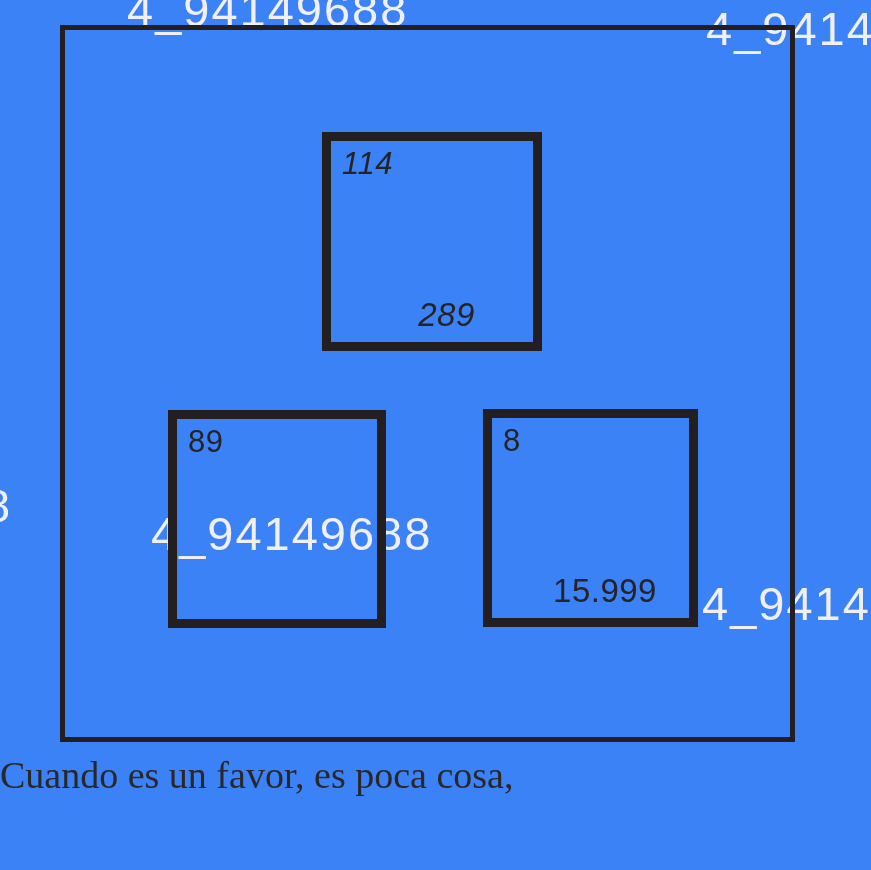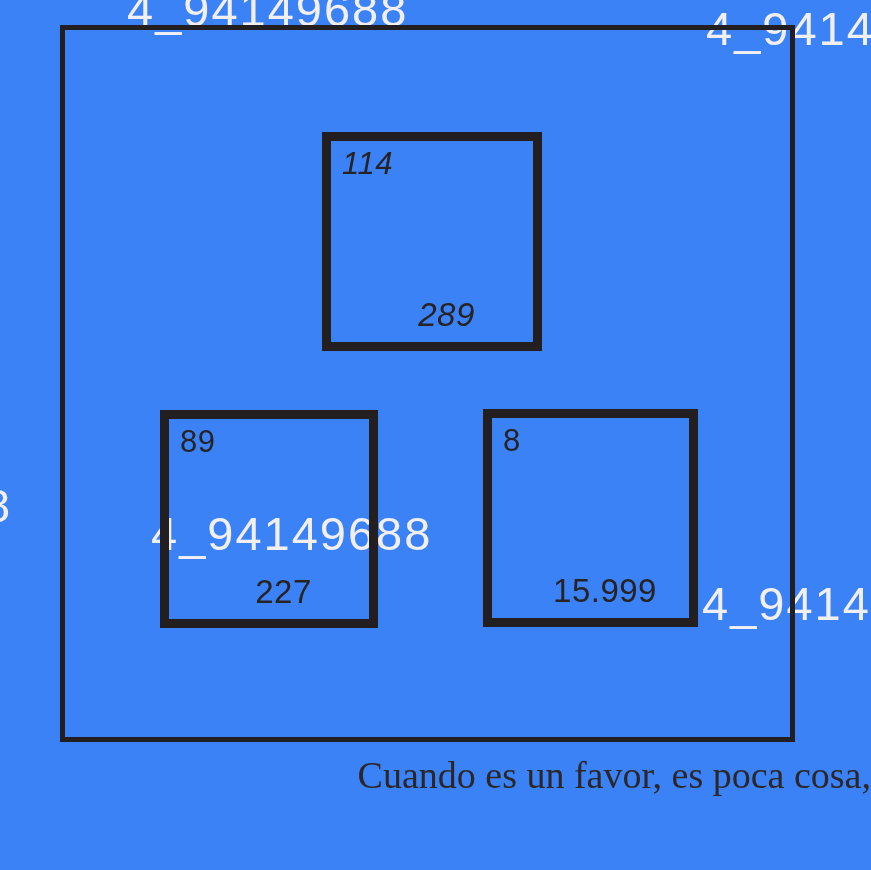--- a/index.html
+++ b/index.html
@@ -42,21 +42,21 @@
   }
 
   
   .sq {
     position: absolute;
     border: 9px solid #231f20;
     background: transparent;
     color: #272324;
   }
   .sq-top { left: 322px; top: 132px; width: 202px; height: 201px; font-style: italic; }
-  .sq-bl  { left: 160px; top: 410px; width: 200px; height: 200px; }
+  .sq-bl  { left: 168px; top: 410px; width: 200px; height: 200px; }
   .sq-br  { left: 483px; top: 409px; width: 197px; height: 200px; }
 
   .corner-num {
     position: absolute;
     top: 5px;
     left: 11px;
     font-size: 31px;
     letter-spacing: 0.5px;
   }
   .bottom-num {
@@ -69,21 +69,21 @@
     letter-spacing: 0.5px;
     margin-left: 29px;
   }
 
   
   .caption {
     position: absolute;
     left: 0;
     right: 0;
     top: 750px;
-    text-align: right;
+    text-align: left;
     font-family: "Liberation Serif", serif;
     font-size: 38px;
     line-height: 1.32;
     color: #2b2728;
   }
 </style>
 </head>
 <body>
 
 <div class="canvas">
@@ -96,21 +96,20 @@
 
   <div class="outer-frame"></div>
 
   <div class="sq sq-top">
     <span class="corner-num">114</span>
     <span class="bottom-num">289</span>
   </div>
 
   <div class="sq sq-bl">
     <span class="corner-num">89</span>
-    <span class="bottom-num">227</span>
   </div>
 
   <div class="sq sq-br">
     <span class="corner-num">8</span>
     <span class="bottom-num">15.999</span>
   </div>
 
   <div class="caption">
     <div>Cuando es un favor, es poca cosa,</div>
   </div>

